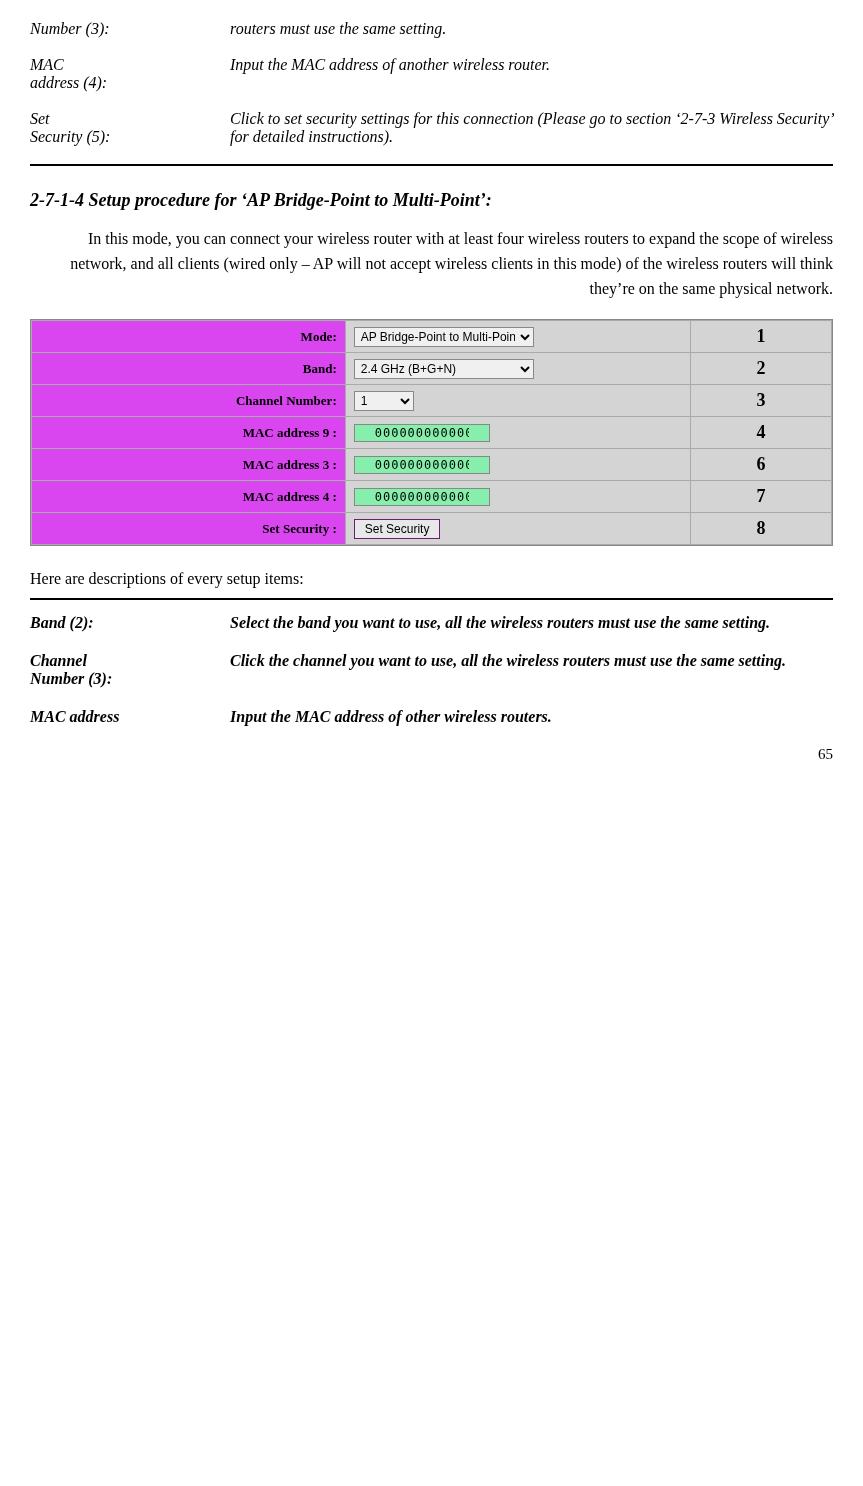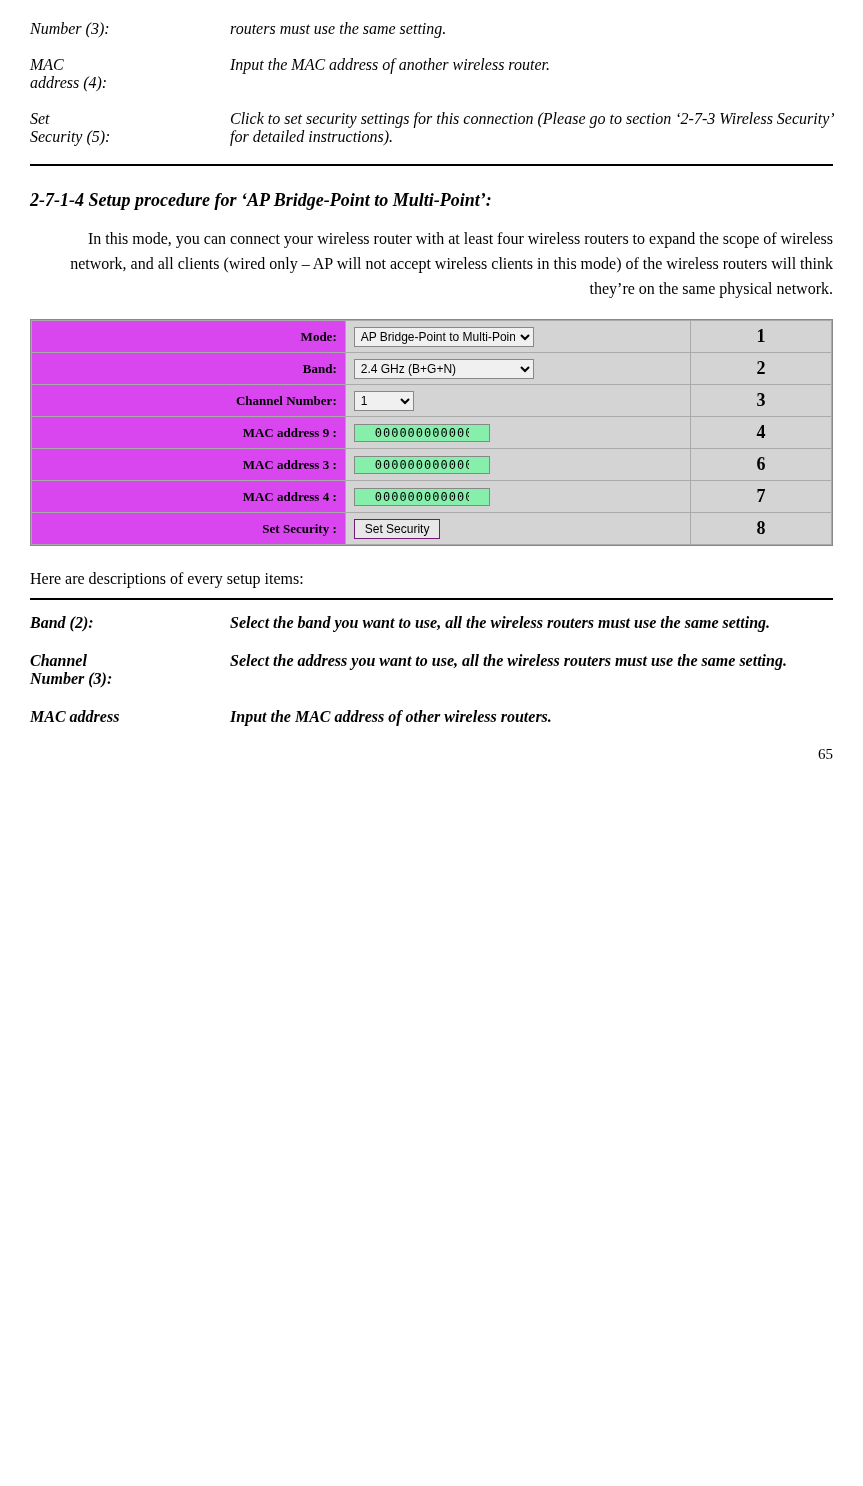--- a/index.html
+++ b/index.html
@@ -285,21 +285,21 @@
     <p class="desc-intro">Here are descriptions of every setup items:</p>
     <hr class="desc-divider">
 
     <div class="desc-row">
       <div class="desc-term">Band (2):</div>
       <div class="desc-def">Select the band you want to use, all the wireless routers must use the same setting.</div>
     </div>
 
     <div class="desc-row">
       <div class="desc-term">Channel<br>Number (3):</div>
-      <div class="desc-def">Select the address you want to use, all the wireless routers must use the same setting.</div>
+      <div class="desc-def">Click the channel you want to use, all the wireless routers must use the same setting.</div>
     </div>
 
     <div class="desc-row">
       <div class="desc-term">MAC address</div>
       <div class="desc-def">Input the MAC address of other wireless routers.</div>
     </div>
   </div>
 
   <div class="page-number">65</div>
 

